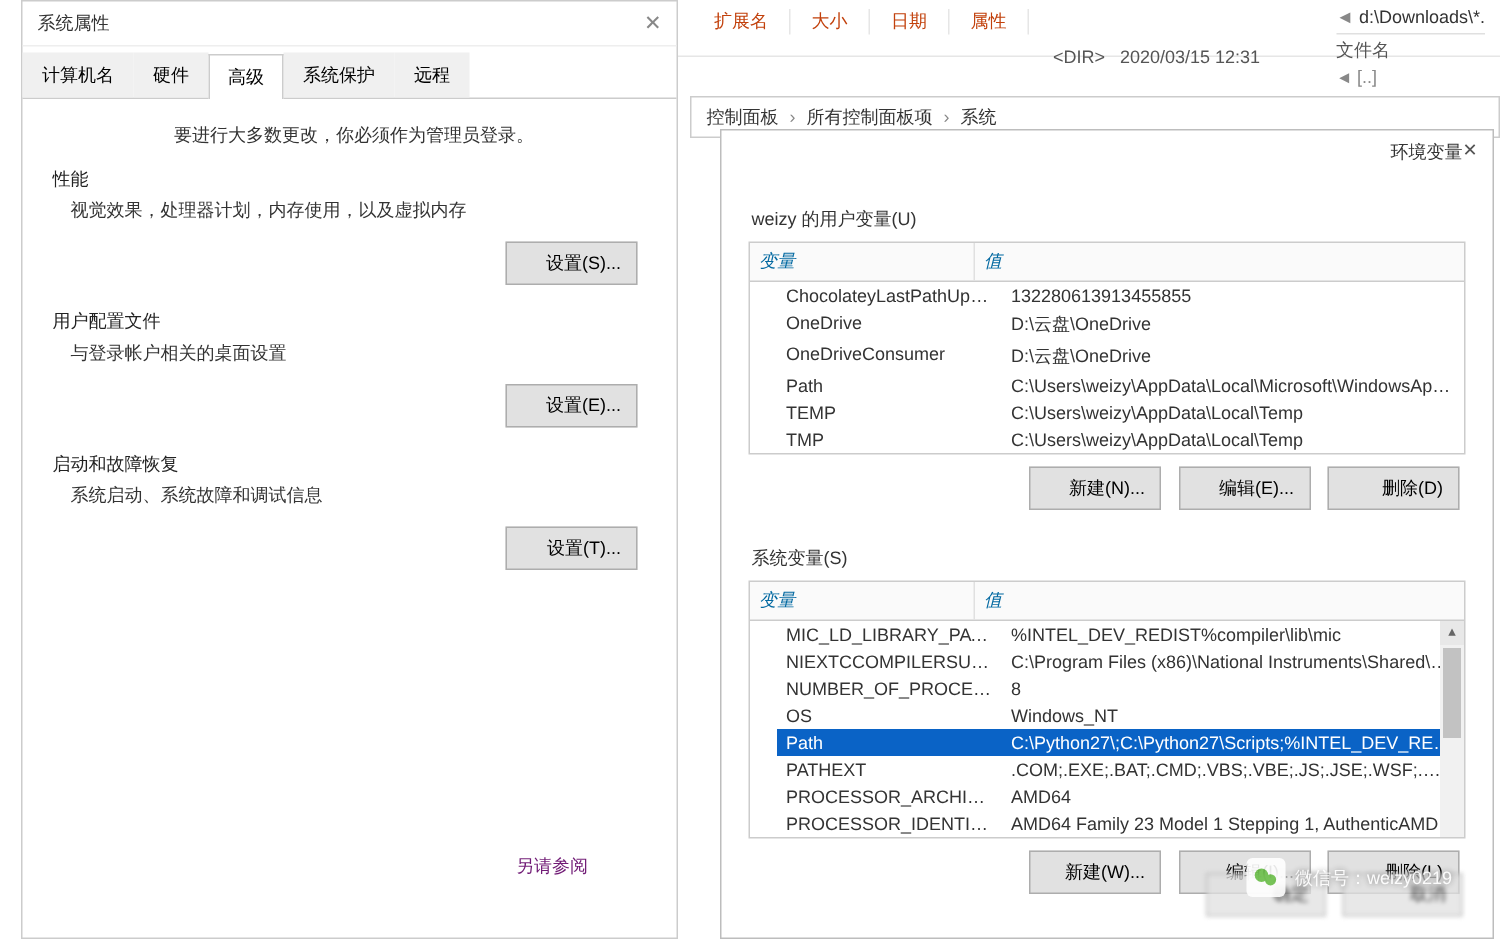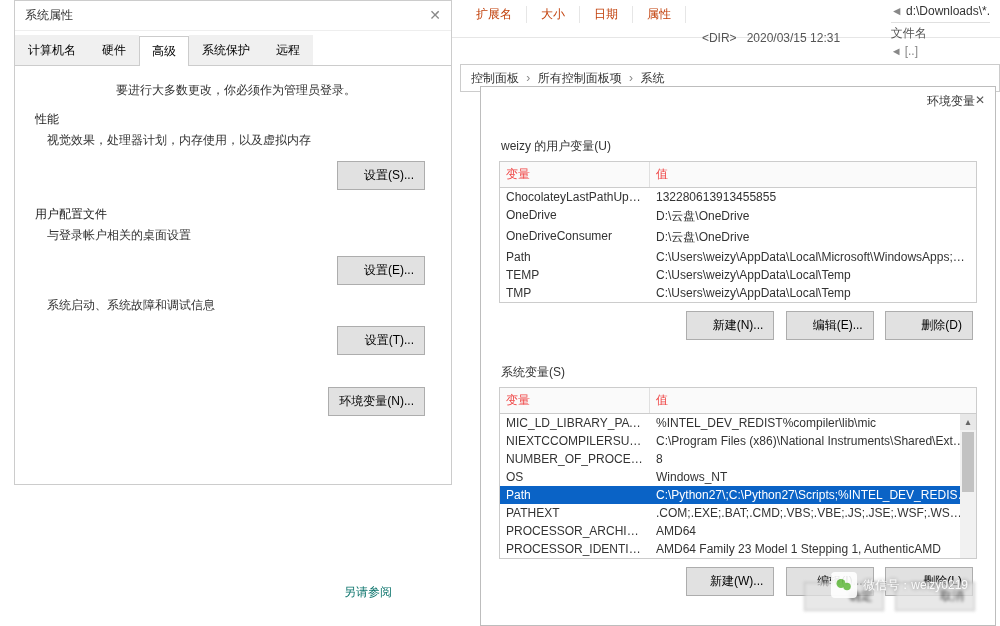--- a/index.html
+++ b/index.html
@@ -1,32 +1,32 @@
 <!DOCTYPE html>
 <html><head>
 <meta charset="utf-8">
 <style>
   * { box-sizing: border-box; margin: 0; padding: 0; font-family: "Microsoft YaHei", "Segoe UI", sans-serif; font-size: 12px; }
   body { background: #fff; width: 1000px; height: 626px; position: relative; overflow: hidden; }
 
   
-  .sysprops { position: absolute; left: 14px; top: 0; width: 438px; height: 485px; border: 1px solid #ccc; background: #fff; }
+  .sysprops { position: absolute; left: 14px; top: 0; width: 438px; height: 626px; border: 1px solid #ccc; background: #fff; }
   .sp-title { padding: 6px 10px; color: #333; font-size: 12px; border-bottom: 1px solid #eee; display: flex; justify-content: space-between; }
   .sp-close { color: #888; font-size: 14px; cursor: default; }
   .sp-tabs { display: flex; border-bottom: 1px solid #ccc; margin-top: 4px; }
   .sp-tab { padding: 6px 12px; border: 1px solid transparent; border-bottom: none; background: #f0f0f0; cursor: default; }
   .sp-tab.active { background: #fff; border-color: #ccc; position: relative; top: 1px; }
   .sp-body { padding: 12px 18px; }
   .sp-note { margin: 4px 0 12px 6px; color: #333; text-align: center; }
   .sp-group-title { color: #222; margin: 6px 0 4px 2px; }
   .sp-group-desc { color: #333; margin: 2px 0 8px 14px; }
   .sp-btnrow { text-align: right; padding: 4px 8px 10px 0; }
   .win-btn { display: inline-block; min-width: 88px; padding: 5px 10px; border: 1px solid #adadad; background: #e1e1e1; text-align: right; cursor: default; margin-left: 8px; }
   .sp-bottom { margin-top: 54px; text-align: right; padding: 10px 14px; }
-  .footer-text { position:absolute; left:344px; top: 584px; color:#0f766e; }
+  .footer-text { position:absolute; left:344px; top: 569px; color:#701a75; }
 
   
   .bgstrip { position: absolute; left: 452px; top: 0; width: 548px; height: 38px; background: #fff; border-bottom:1px solid #e6e6e6; }
   .bgcols { display:flex; gap:0; color:#c2410c; font-size:12px; padding: 6px 10px; }
   .bgcol { padding: 0 14px; border-right:1px solid #e6e6e6; }
   .bgrow { padding: 2px 10px 0 100px; color:#555;text-align:center; }
   .bg-file { position:absolute; right:10px; top:4px; color:#555; }
   .bg-file .hdr { color:#333; }
   .bg-file .dots { color:#888; font-size:11px; margin-top:2px; }
 
@@ -35,24 +35,24 @@
   .cpnav span.sep { color:#888; margin:0 4px; }
 
   
   .envdlg { position: absolute; left: 480px; top: 86px; width: 516px; height: 540px; border: 1px solid #bdbdbd; background: #fff; }
   .env-title { display:flex; justify-content:flex-end; padding:6px 10px; color:#333; }
   .env-close { color:#555; }
   .env-body { padding: 6px 18px; }
   .env-label { color:#333; margin: 16px 0 6px 2px; }
   .env-listwrap { border:1px solid #ccc; }
   .env-head { display:flex; border-bottom:1px solid #ccc; background:#fafafa; }
-  .env-head div { padding:4px 6px; color:#ef4444; }
+  .env-head div { padding:4px 6px; color:#0369a1;font-style:italic; }
   .col-var { width: 150px; border-right:1px solid #e0e0e0; }
   .col-val { flex:1; }
-  .env-list { max-height: 200px; overflow:hidden; position:relative; }
+  .env-list { max-height: 200px; overflow:hidden; position:relative;margin-left:18px; }
   .env-row { display:flex; }
   .env-row div { padding:2px 6px; white-space:nowrap; overflow:hidden; text-overflow:ellipsis; color:#333; }
   .env-cell-var { width:150px; }
   .env-cell-val { flex:1; }
   .env-row.selected { background:#0a63c6 !important; }
   .env-row.selected div { color:#fff !important; }
   .env-btns { text-align:right; padding:8px 4px; }
   .env-bottom { text-align:right; padding:8px 20px; position:absolute; bottom:6px; right:0; }
   .env-bottom .win-btn { min-width:80px; }
   .scrollbar { position:absolute; right:0; top:0; bottom:0; width:16px; background:#f1f1f1; }
@@ -112,24 +112,24 @@
     <div class="sp-note">要进行大多数更改，你必须作为管理员登录。</div>
 
     <div class="sp-group-title">性能</div>
     <div class="sp-group-desc">视觉效果，处理器计划，内存使用，以及虚拟内存</div>
     <div class="sp-btnrow"><span class="win-btn">设置(S)...</span></div>
 
     <div class="sp-group-title">用户配置文件</div>
     <div class="sp-group-desc">与登录帐户相关的桌面设置</div>
     <div class="sp-btnrow"><span class="win-btn">设置(E)...</span></div>
 
+    <div class="sp-group-title">启动和故障恢复</div>
     <div class="sp-group-desc">系统启动、系统故障和调试信息</div>
     <div class="sp-btnrow"><span class="win-btn">设置(T)...</span></div>
 
-    <div class="sp-btnrow" style="margin-top:18px"><span class="win-btn">环境变量(N)...</span></div>
   </div>
 </div>
 <div class="footer-text">另请参阅</div>
 
 <div class="envdlg">
   <div class="env-title">
     <span>环境变量</span>
     <span class="env-close">✕</span>
   </div>
   <div class="env-body">

